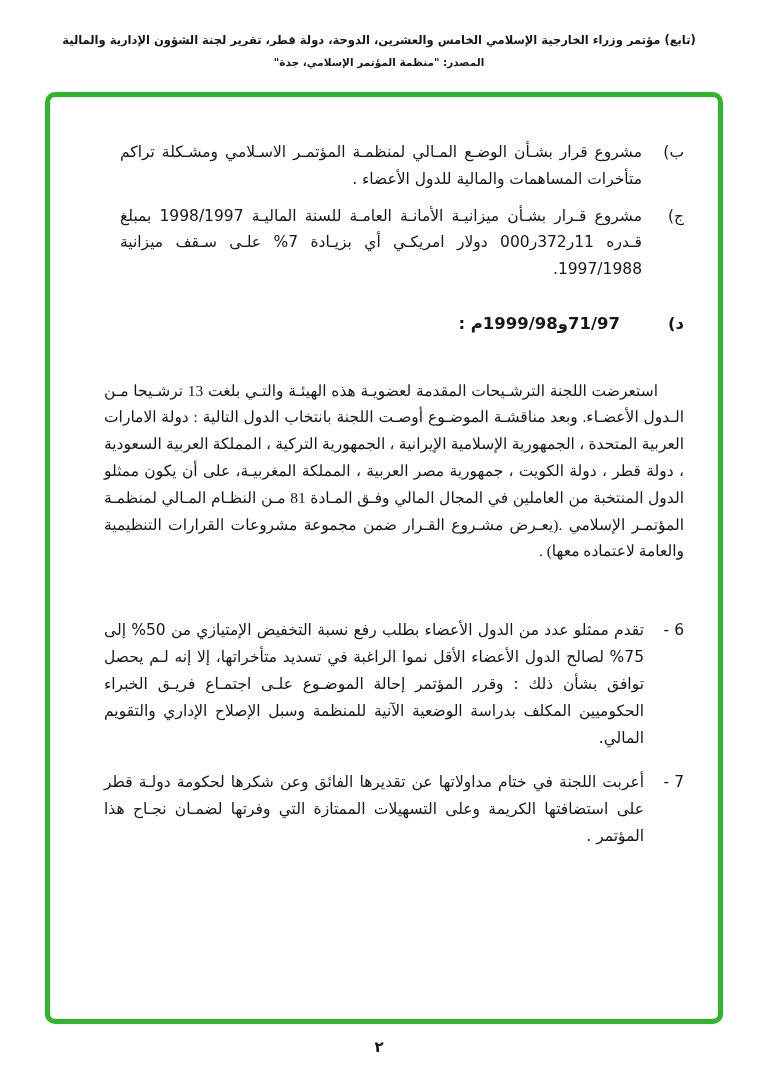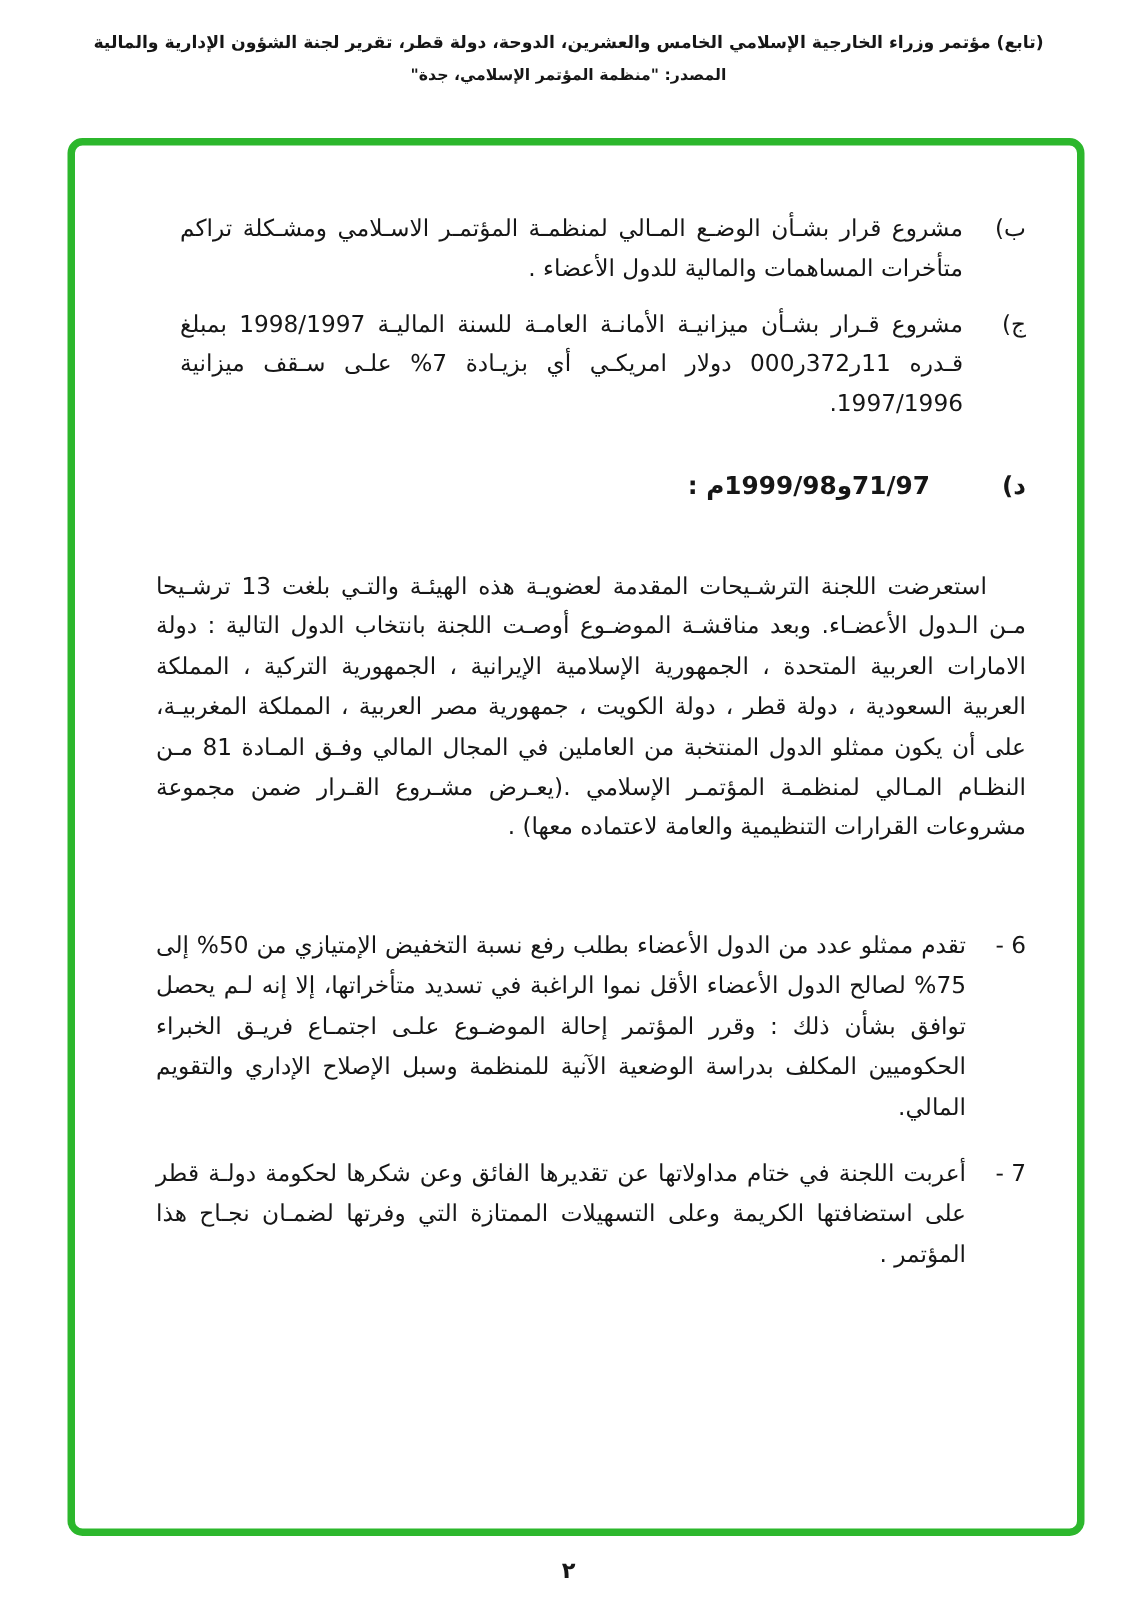--- a/index.html
+++ b/index.html
@@ -8,21 +8,21 @@
     height: 1078px;
     background: #ffffff;
     color: #161616;
     font-family: "DejaVu Sans", sans-serif;
     position: relative;
     overflow: hidden;
   }
   .header {
     direction: rtl;
     text-align: center;
-    padding-top: 21px;
+    padding-top: 33px;
     font-weight: 700;
   }
   .header .h1 { font-size: 11.5px; }
   .header .h2 { font-size: 10.5px; margin-top: 9px; }
 
   .frame {
     position: absolute;
     top: 92px;
     left: 45px;
     width: 668px;
@@ -48,20 +48,21 @@
     margin-top: 26px;
     font-weight: 700;
     font-size: 16.5px;
     line-height: 1.85;
   }
   .heading-item .hl2 { margin-right: 22px; }
 
   .para {
     margin-top: 38px;
     text-indent: 26px;
+    font-family: Liberation Serif, serif;
   }
   .numbered .marker { flex: 0 0 40px; }
   .numbered-6 { margin-top: 52px; }
   .numbered-7 { margin-top: 18px; }
 
   .page-number {
     position: absolute;
     left: 0;
     right: 0;
     top: 1038px;
@@ -83,21 +84,21 @@
   <div class="frame" style="border-color:#2cb72c">
     <div class="doc">
 
       <div class="item lettered item-b">
         <div class="marker">ب)</div>
         <div class="text">مشروع قرار بشـأن الوضـع المـالي لمنظمـة المؤتمـر الاسـلامي ومشـكلة تراكم متأخرات المساهمات والمالية للدول الأعضاء .</div>
       </div>
 
       <div class="item lettered item-j">
         <div class="marker">ج)</div>
-        <div class="text">مشروع قـرار بشـأن ميزانيـة الأمانـة العامـة للسنة الماليـة 1998/1997 بمبلغ قـدره 11ر372ر000 دولار امريكـي أي بزيـادة 7% علـى سـقف ميزانية 1997/1996.</div>
+        <div class="text">مشروع قـرار بشـأن ميزانيـة الأمانـة العامـة للسنة الماليـة 1998/1997 بمبلغ قـدره 11ر372ر000 دولار امريكـي أي بزيـادة 7% علـى سـقف ميزانية 1997/1988.</div>
       </div>
 
       <div class="item lettered heading-item">
         <div class="marker">د)</div>
         <div class="text">
           <div class="hl2">71/97و1999/98م :</div>
         </div>
       </div>
 
       <div class="para">استعرضت اللجنة الترشـيحات المقدمة لعضويـة هذه الهيئـة والتـي بلغت 13 ترشـيحا مـن الـدول الأعضـاء. وبعد مناقشـة الموضـوع أوصـت اللجنة بانتخاب الدول التالية : دولة الامارات العربية المتحدة ، الجمهورية الإسلامية الإيرانية ، الجمهورية التركية ، المملكة العربية السعودية ، دولة قطر ، دولة الكويت ، جمهورية مصر العربية ، المملكة المغربيـة، على أن يكون ممثلو الدول المنتخبة من العاملين في المجال المالي وفـق المـادة 81 مـن النظـام المـالي لمنظمـة المؤتمـر الإسلامي .(يعـرض مشـروع القـرار ضمن مجموعة مشروعات  القرارات التنظيمية والعامة لاعتماده معها) .</div>

